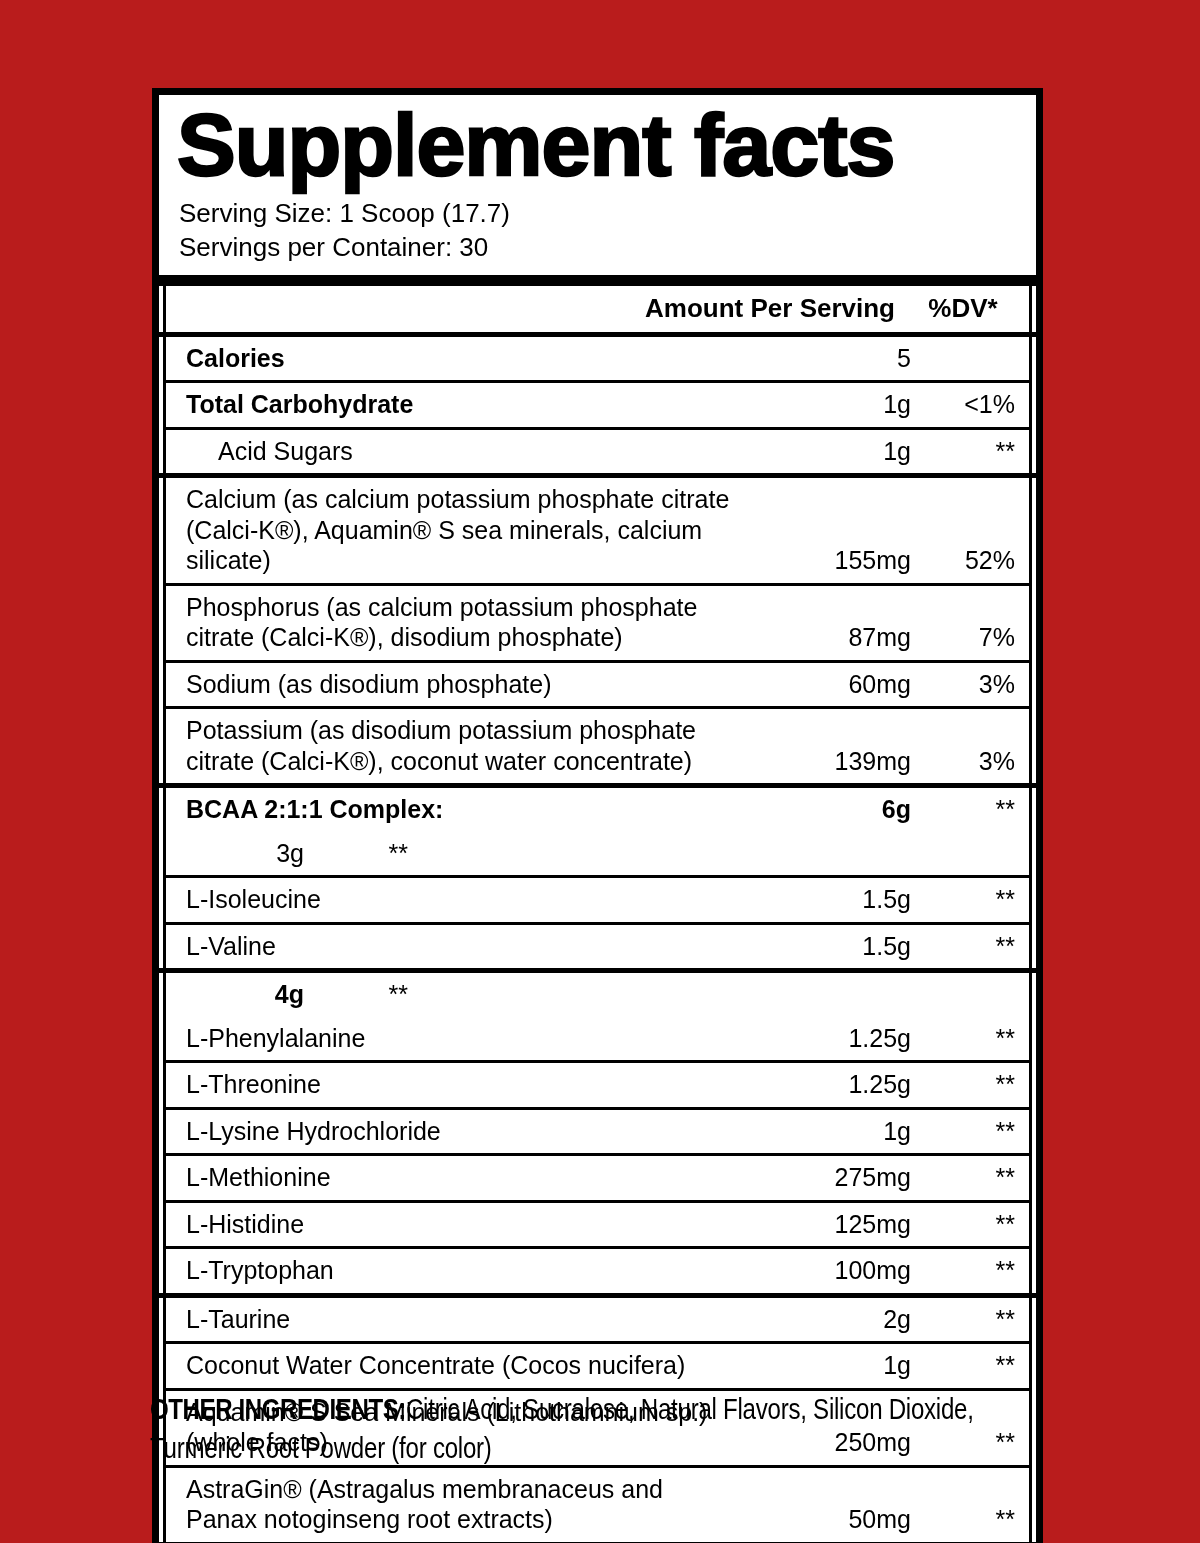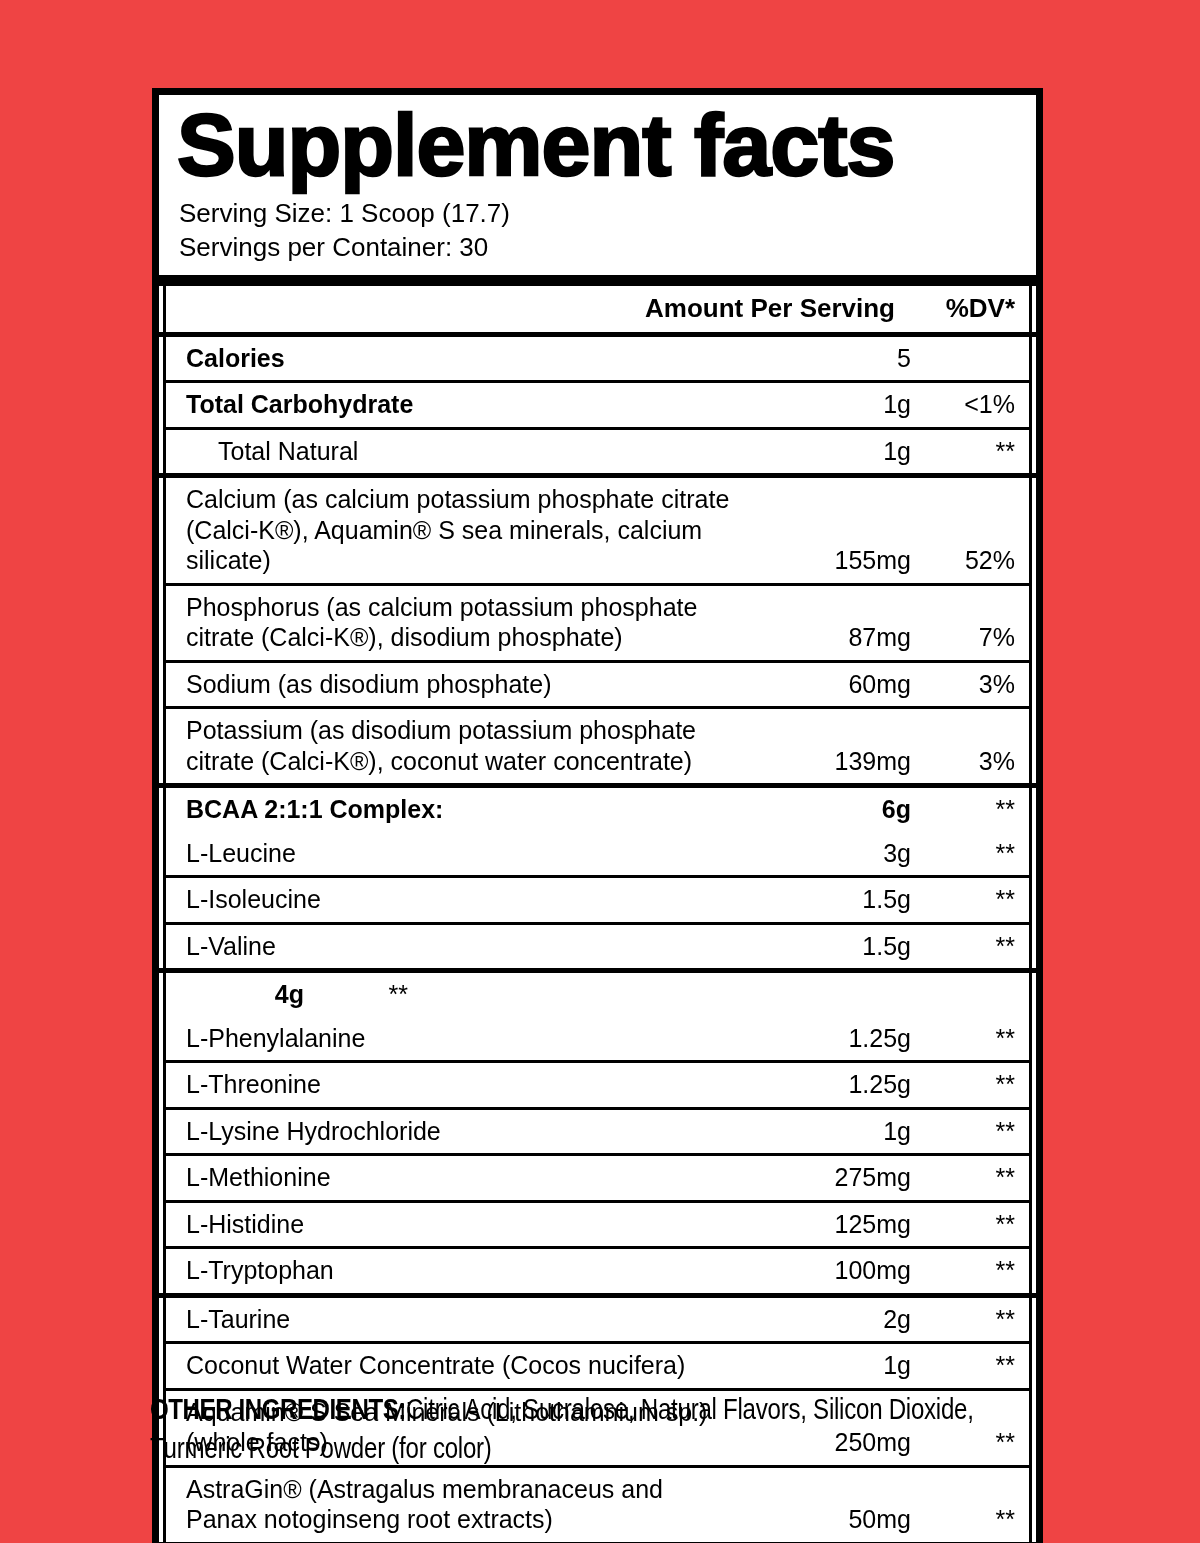--- a/index.html
+++ b/index.html
@@ -6,21 +6,21 @@
   html, body {
     width: 1200px;
     background: #ffffff;
     font-family: "Liberation Sans", sans-serif;
     color: #000;
   }
   .page {
     position: relative;
     width: 1200px;
     height: 1543px;
-    background: #ef4444;
+    background: #b91c1c;
     overflow: hidden;
   }
   .label {
     position: absolute;
     left: 152px;
     top: 88px;
     width: 891px;
     border: 7px solid #000;
     background: #fff;
   }
@@ -67,21 +67,21 @@
   
   .hdr-row {
     display: flex;
     justify-content: flex-end;
     align-items: flex-end;
     padding: 7px 14px 8px 20px;
     font-size: 26px;
     font-weight: bold;
     gap: 16px;
   }
-  .hdr-row .hdr-dv { width: 104px; text-align: right; }
+  .hdr-row .hdr-dv { width: 104px; text-align: center; }
   
   .other {
     position: absolute;
     left: 150px;
     top: 1390px;
     width: 1080px;
     font-size: 29px;
     line-height: 1.35;
     transform: scaleX(0.83);
     transform-origin: left top;
@@ -119,21 +119,21 @@
             <div class="lbl">Calories</div>
             <div class="amount">5</div>
             <div class="dv"></div>
           </div>
           <div class="row lb">
             <div class="lbl">Total Carbohydrate</div>
             <div class="amount">1g</div>
             <div class="dv">&lt;1%</div>
           </div>
           <div class="row ind">
-            <div class="lbl">Total Natural</div>
+            <div class="lbl">Acid Sugars</div>
             <div class="amount">1g</div>
             <div class="dv">**</div>
           </div>
         </div>
         <div class="bar"></div>
         <div class="tb">
           <div class="row">
             <div class="lbl">
               <div>Calcium (as calcium potassium phosphate citrate</div>
               <div>(Calci-K®), Aquamin® S sea minerals, calcium silicate)</div>
@@ -164,21 +164,20 @@
           </div>
         </div>
         <div class="bar"></div>
         <div class="tb">
           <div class="row lb ab">
             <div class="lbl">BCAA 2:1:1 Complex:</div>
             <div class="amount">6g</div>
             <div class="dv">**</div>
           </div>
           <div class="row nosep">
-            <div class="lbl">L-Leucine</div>
             <div class="amount">3g</div>
             <div class="dv">**</div>
           </div>
           <div class="row">
             <div class="lbl">L-Isoleucine</div>
             <div class="amount">1.5g</div>
             <div class="dv">**</div>
           </div>
           <div class="row">
             <div class="lbl">L-Valine</div>

